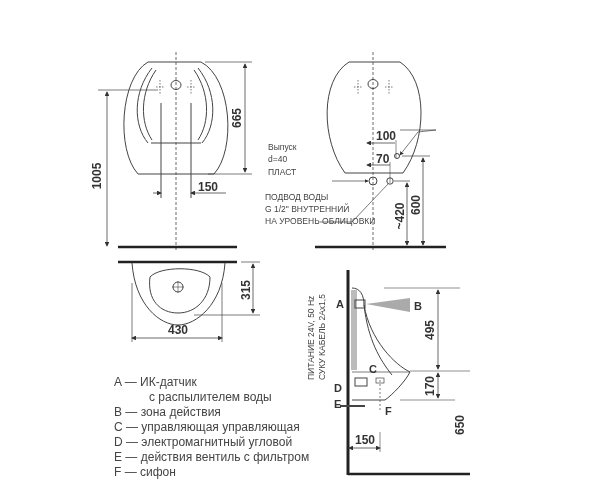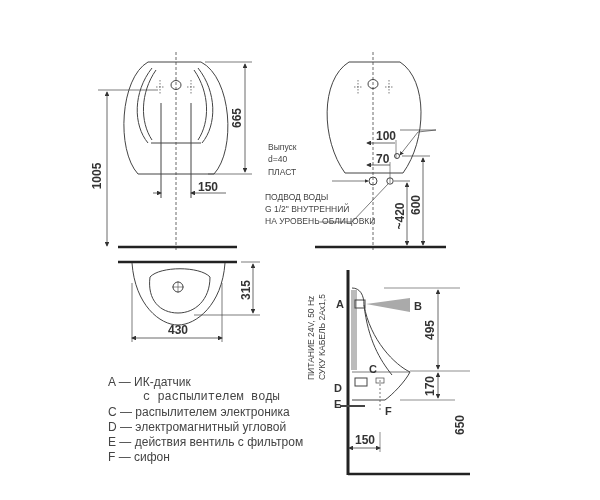--- a/index.html
+++ b/index.html
@@ -3,24 +3,24 @@
 <meta charset="utf-8">
 <style>
   html, body { margin: 0; padding: 0; background: #ffffff; }
   body { width: 600px; height: 500px; position: relative; overflow: hidden;
          font-family: "Liberation Sans", sans-serif; color: #333; }
   #drawing { position: absolute; left: 0; top: 0; width: 600px; height: 500px; }
   svg text { font-family: "Liberation Sans", sans-serif; }
   .dim { font-weight: bold; font-size: 12px; fill: #333; }
   .note { font-size: 8.5px; fill: #444; }
   .letter { font-weight: bold; font-size: 11px; fill: #333; }
-  #legend { position: absolute; left: 108px; top: 375px; width: 260px;
+  #legend { position: absolute; left: 114px; top: 375px; width: 260px;
             font-size: 12px; line-height: 15px; color: #444; }
   #legend .row { white-space: nowrap; }
-  #legend .cont { padding-left: 35px; font-family: Liberation Mono, monospace; }
+  #legend .cont { padding-left: 35px; }
 </style>
 </head>
 <body>
 
 <svg id="drawing" viewBox="0 0 600 500" xmlns="http://www.w3.org/2000/svg">
   <defs>
     <marker id="arr" markerWidth="6" markerHeight="6" refX="5" refY="3" orient="auto-start-reverse">
       <path d="M0,0 L6,3 L0,6 z" fill="#333"></path>
     </marker>
   </defs>
@@ -178,21 +178,24 @@
 </svg>
 
 <div id="legend">
   <div class="row">
     <span>A</span> <span>—</span> <span>ИК-датчик</span>
   </div>
   <div class="row cont">
     <span>с распылителем воды</span>
   </div>
   <div class="row">
-    <span>C</span> <span>—</span> <span>распылителем электроника</span>
+    <span>B</span> <span>—</span> <span>зона действия</span>
+  </div>
+  <div class="row">
+    <span>C</span> <span>—</span> <span>управляющая управляющая</span>
   </div>
   <div class="row">
     <span>D</span> <span>—</span> <span>электромагнитный угловой</span>
   </div>
   <div class="row">
     <span>E</span> <span>—</span> <span>действия вентиль с фильтром</span>
   </div>
   <div class="row">
     <span>F</span> <span>—</span> <span>сифон</span>
   </div>

